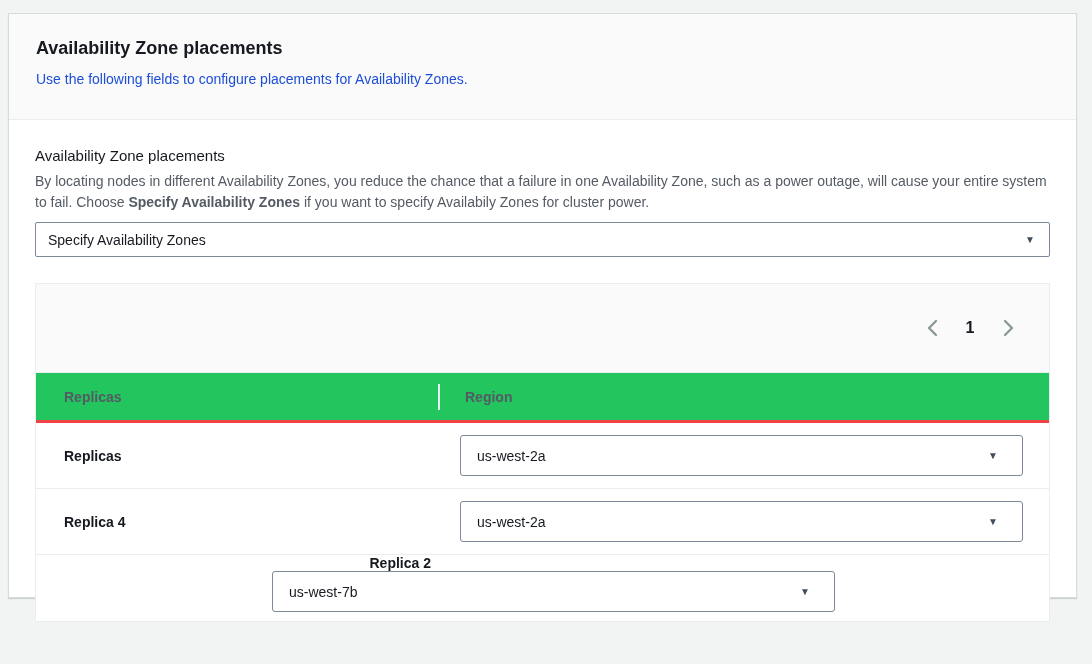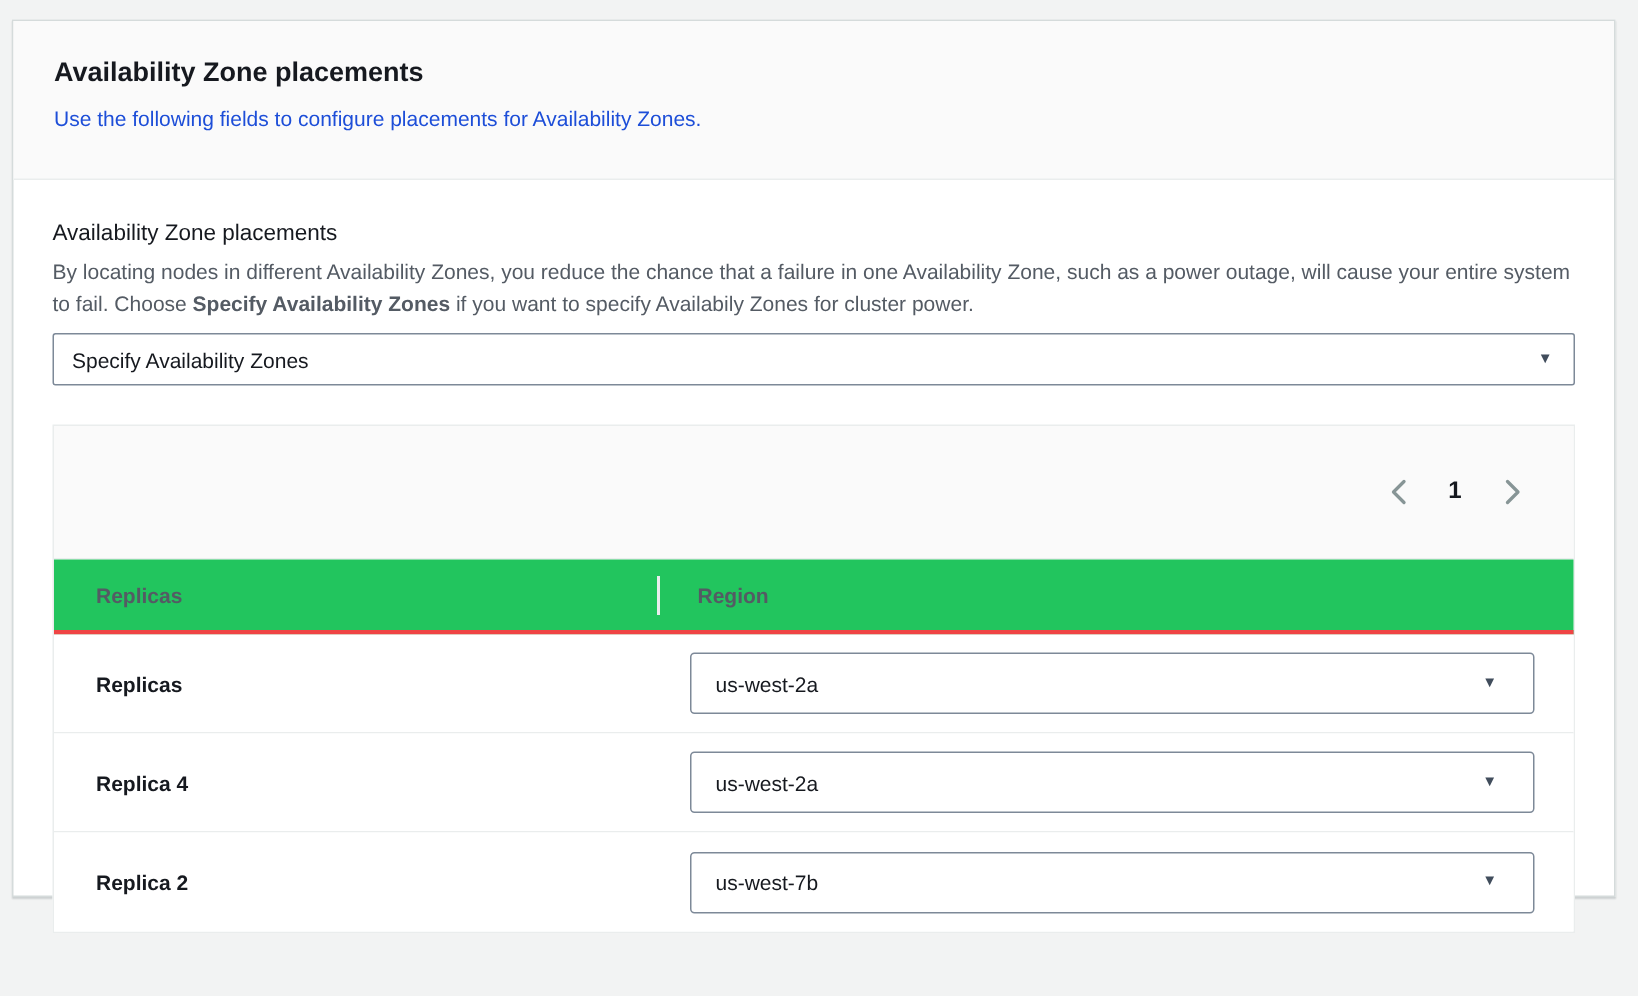--- a/index.html
+++ b/index.html
@@ -134,21 +134,21 @@
     margin-right:25px;
     flex:0 0 auto;
   }
   .trow {
     height:66px;
     border-bottom:1px solid #eaeded;
     display:flex;
     align-items:center;
     background:#ffffff;
   }
-  .trow:last-child { border-bottom:none; }
+  .trow:last-child { border-bottom:none;flex-direction:column; }
   .td-label {
     width:402px;
     padding-left:28px;
     flex:0 0 auto;
     font-size:14px;
     font-weight:bold;
     color:#16191f;
   }
   .td-region { flex:1 1 auto; padding-left:22px; }
   .select-row {

